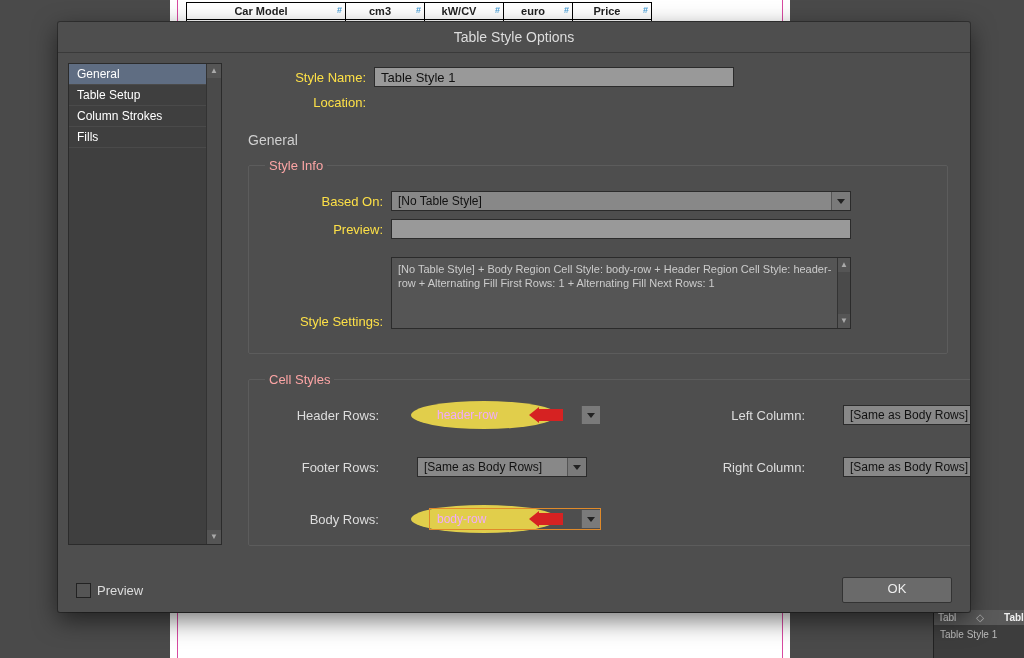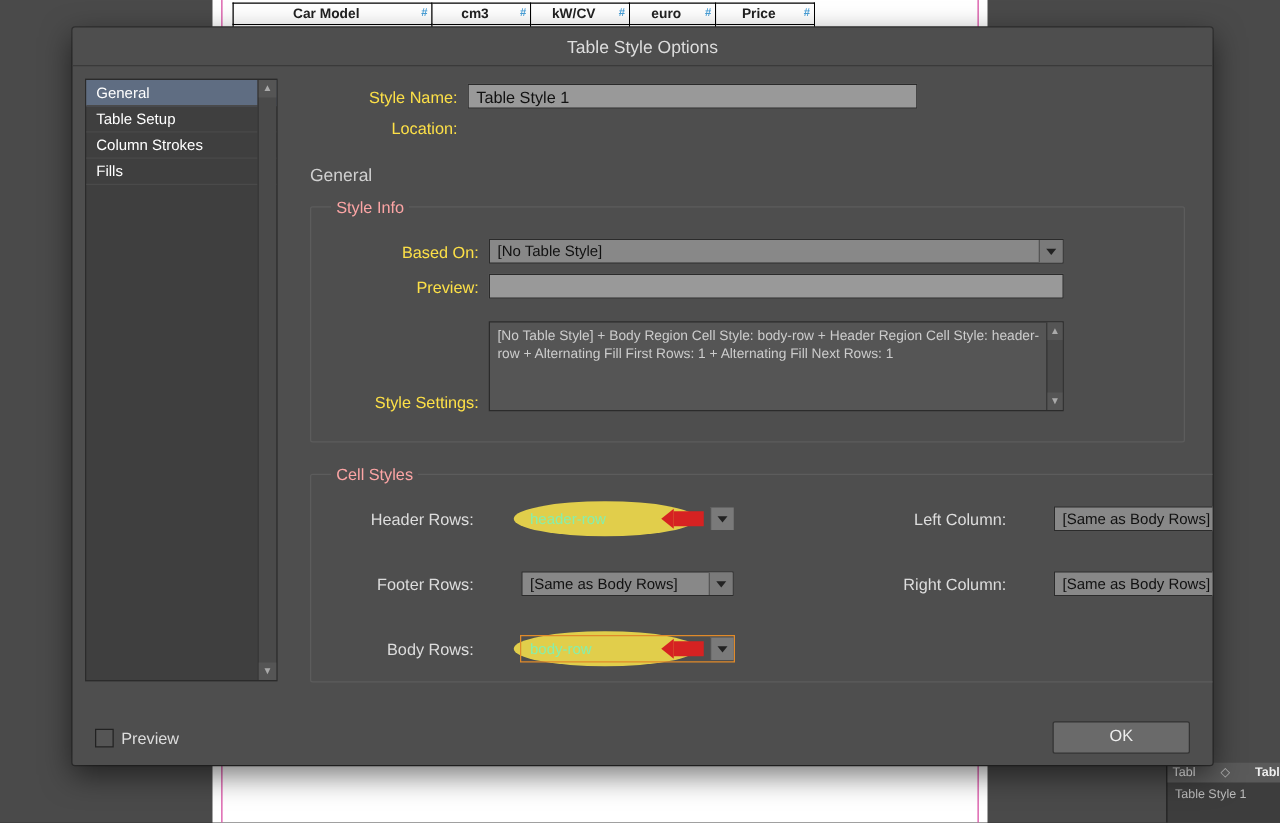--- a/index.html
+++ b/index.html
@@ -289,21 +289,22 @@
     border-radius: 50%;
     background: #e9d54b;
     opacity: .95;
     z-index: 0;
   }
   .hl-wrap .select {
     position: relative;
     z-index: 1;
     background: rgba(136,136,136,0);
     border-color: transparent;
-    color: #86efac;
+    color: #f0abfc;
+    margin-left: 13px;
   }
   .hl-wrap .select .caret { background: #7a7a7a; border-left: 1px solid #555; right: -1px; }
   .hl-wrap .select.highlighted { outline: 1px solid #e08a2a; background: transparent; }
   .hl-wrap .arrow {
     position: absolute;
     right: 24px;
     top: 2px;
     width: 34px;
     height: 16px;
     z-index: 2;

